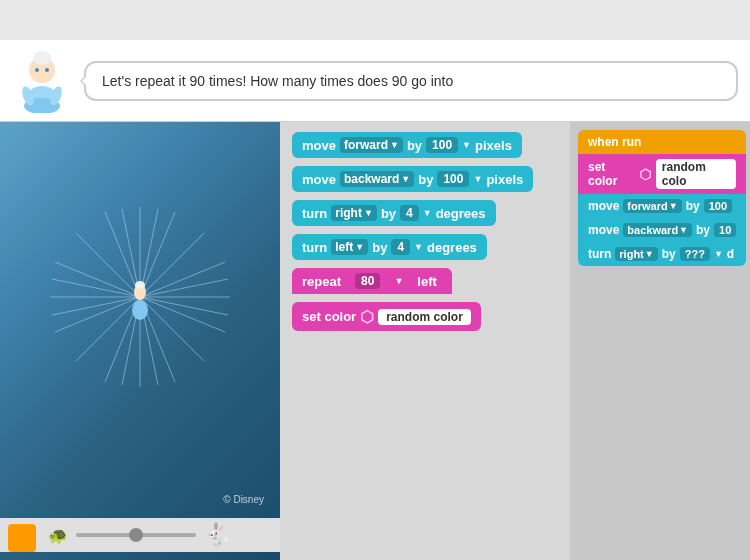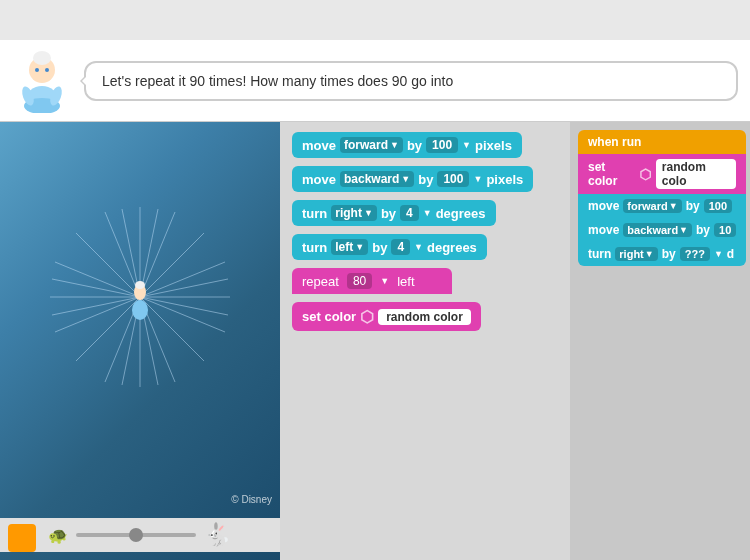--- a/index.html
+++ b/index.html
@@ -85,21 +85,21 @@
       position: absolute;
       top: 40%;
       left: 50%;
       transform: translate(-50%, -50%);
       width: 200px;
       height: 200px;
     }
     .copyright {
       position: absolute;
       bottom: 55px;
-      right: 8px;
+      right: 16px;
       color: rgba(255,255,255,0.7);
       font-size: 10px;
     }
     .speed-control {
       position: absolute;
       bottom: 8px;
       left: 0;
       right: 0;
       display: flex;
       align-items: center;
@@ -221,24 +221,24 @@
       display: flex;
       flex-direction: column;
       gap: 0;
     }
     .repeat-top {
       background: #e040b0;
       border-radius: 6px 6px 0 0;
       padding: 5px 10px;
       display: flex;
       align-items: center;
-      gap: 8px;
+      gap: 14px;
       color: white;
       font-size: 13px;
-      font-weight: normal;
+      font-weight: bold;
       width: fit-content;
       min-width: 160px;
     }
     .repeat-body {
       background: #e040b0;
       border-radius: 0 0 0 0;
       padding: 2px 10px 2px 30px;
       color: white;
       font-size: 13px;
       font-weight: bold;

